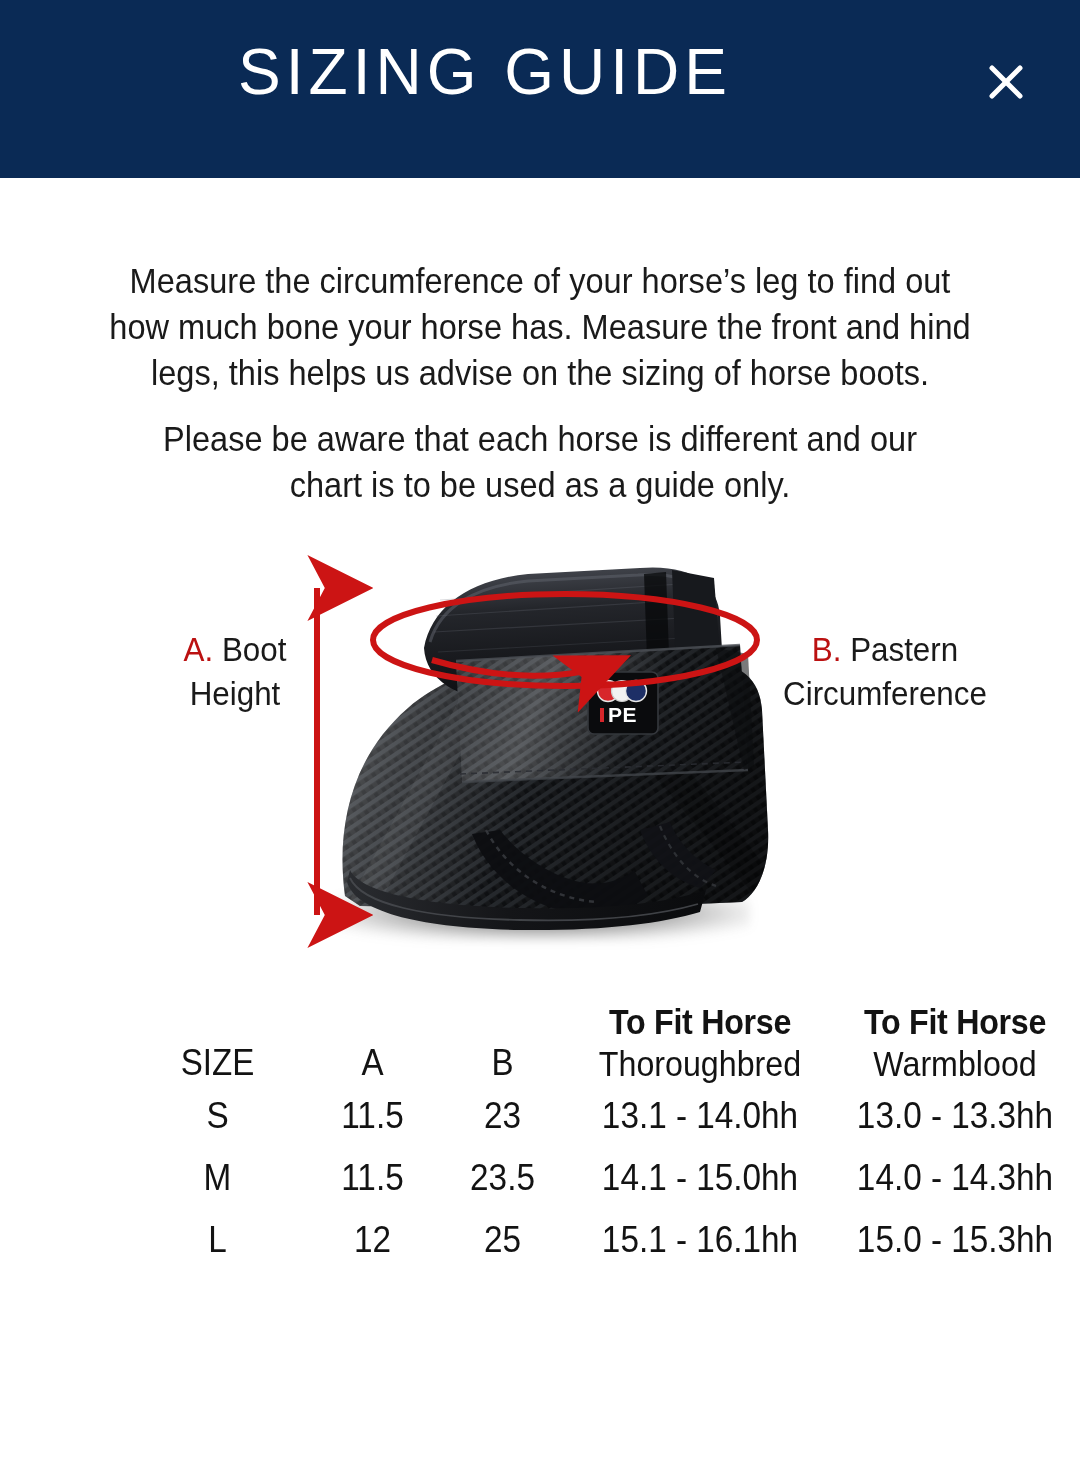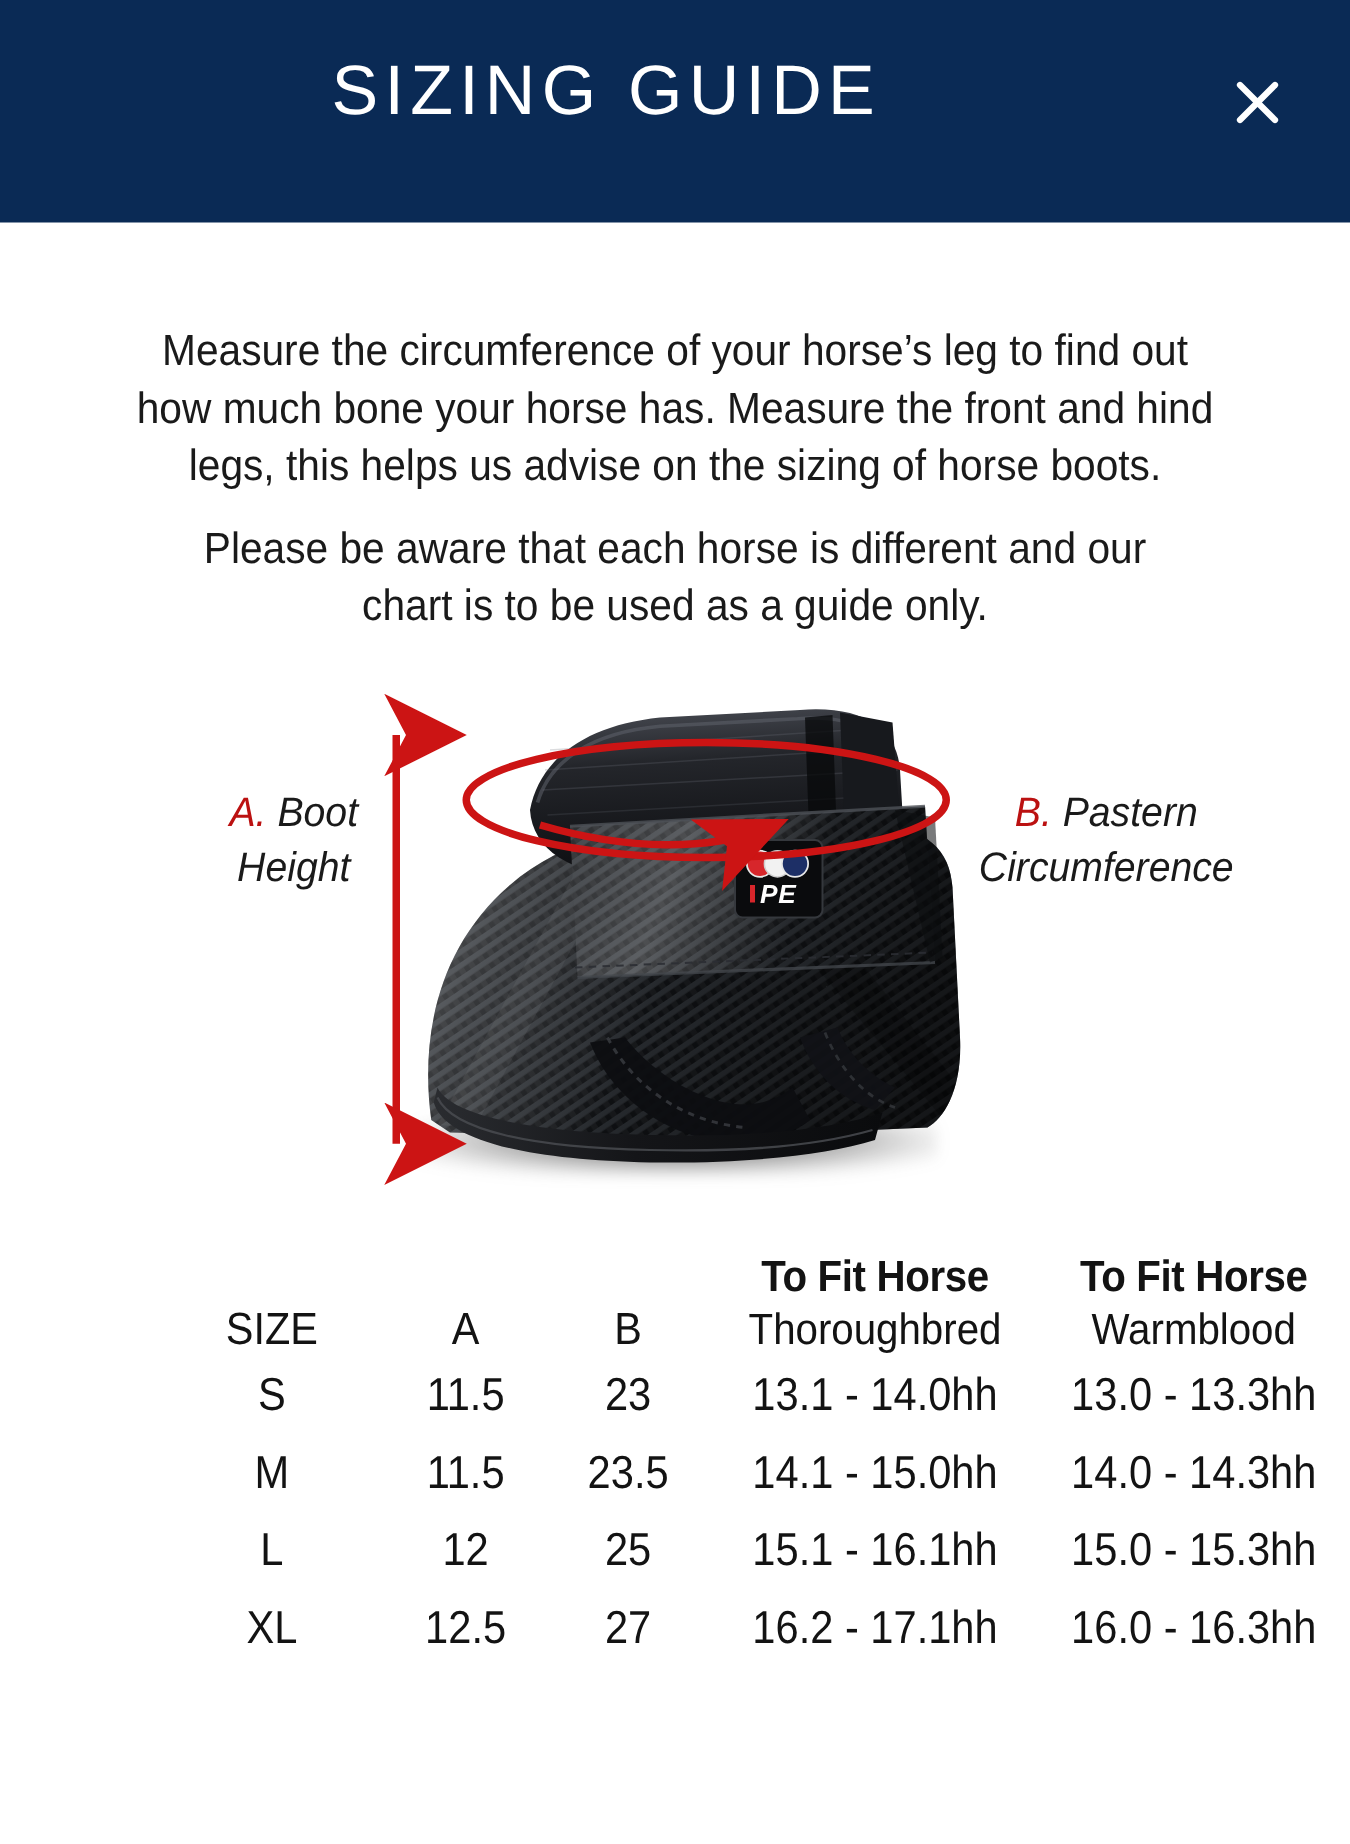--- a/index.html
+++ b/index.html
@@ -29,21 +29,21 @@
     height: 178px;
     background: #0a2a55;
   }
   #header-title {
     position: absolute;
     left: 0; right: 0;
     top: 26px;
     text-align: center;
     color: #ffffff;
     font-family: "Liberation Sans", sans-serif;
-    font-size: 56px;
+    font-size: 64px;
     font-weight: 300;
     letter-spacing: 5px;
     line-height: 92px;
     white-space: nowrap;
     padding-right: 110px;
   }
   #close-button {
     position: absolute;
     top: 48px;
     left: 972px;
@@ -67,21 +67,20 @@
   }
   #intro-1 { top: 258px; padding: 0 70px; }
   #intro-2 { top: 416px; padding: 0 130px; }
 
   
   #diagram {
     position: absolute;
     top: 530px; left: 0;
     width: 1032px;
     height: 430px;
-    font-style: italic;
   }
 
   .diagram-label {
     position: absolute;
     text-align: center;
     color: #1a1a1a;
     font-family: "Liberation Sans", sans-serif;
     font-weight: 300;
     font-size: 33px;
     line-height: 44px;
@@ -385,25 +384,17 @@
             <td class="data-cell">14.0 - 14.3hh</td>
           </tr>
           <tr>
             <td></td>
             <td class="data-cell size-col">L</td>
             <td class="data-cell">12</td>
             <td class="data-cell">25</td>
             <td class="data-cell">15.1 - 16.1hh</td>
             <td class="data-cell">15.0 - 15.3hh</td>
           </tr>
-          <tr>
-            <td></td>
-            <td class="data-cell size-col">XL</td>
-            <td class="data-cell">12.5</td>
-            <td class="data-cell">27</td>
-            <td class="data-cell">16.2 - 17.1hh</td>
-            <td class="data-cell">16.0 - 16.3hh</td>
-          </tr>
         </tbody>
     </table>
   </div>
 
 </div>
 
 </body></html>

